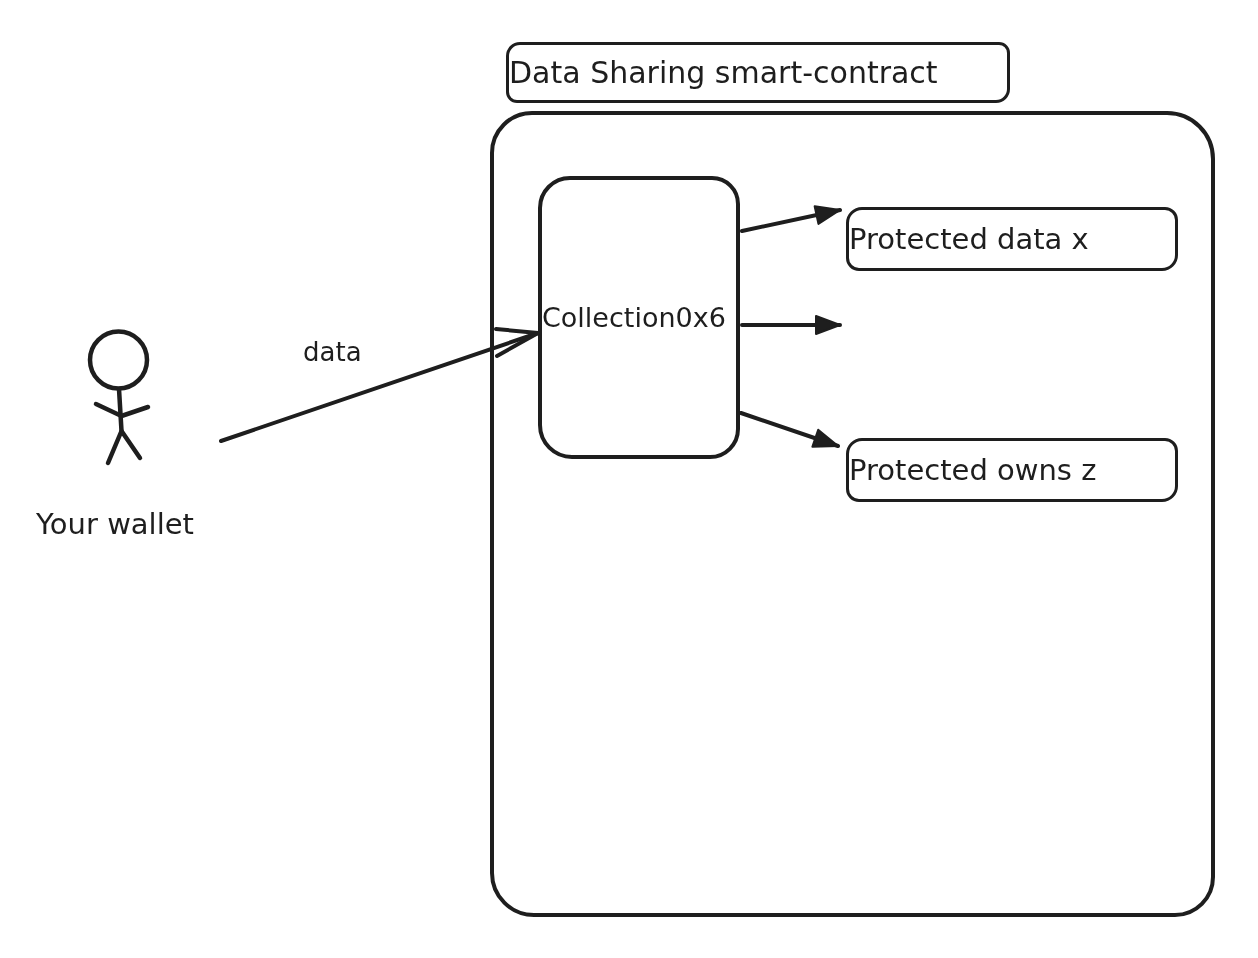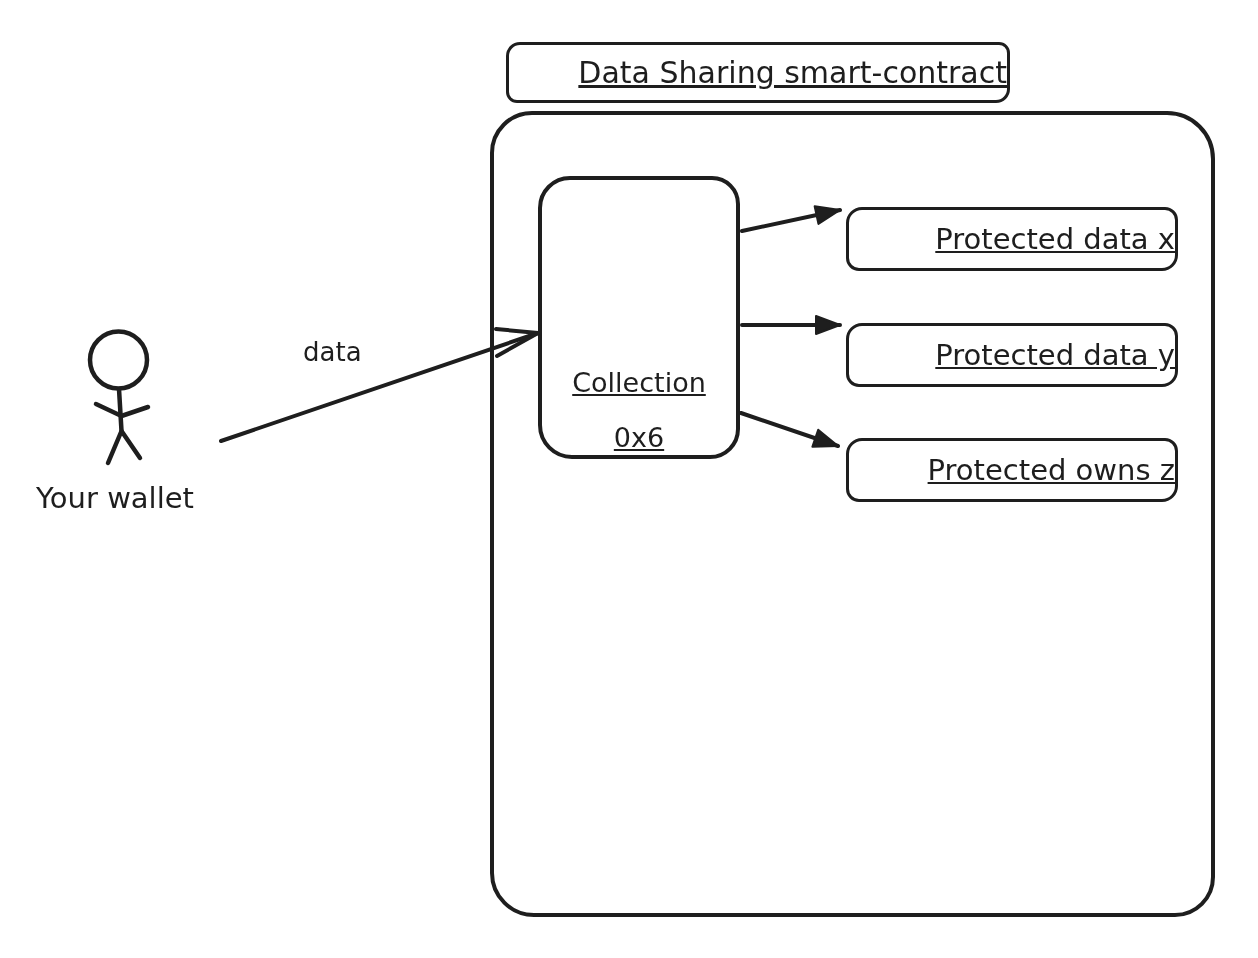--- a/index.html
+++ b/index.html
@@ -16,23 +16,22 @@
     font-family: "DejaVu Sans", "Liberation Sans", sans-serif;
     color: #1e1e1e;
   }
   .box {
     position: absolute;
     background: #ffffff;
     border: 3.5px solid #1e1e1e;
     box-sizing: border-box;
     display: flex;
     align-items: center;
-    justify-content: flex-end;
+    justify-content: flex-start;
     text-align: center;
-    text-decoration: underline;
   }
   .title-box {
     left: 506px; top: 42px;
     width: 504px; height: 61px;
     border-radius: 14px 11px 14px 11px;
     font-size: 30px;
     z-index: 3;
   }
   .container-box {
     left: 490px; top: 111px;
@@ -42,44 +41,43 @@
     z-index: 1;
     background: transparent;
   }
   .collection-box {
     left: 538px; top: 176px;
     width: 202px; height: 283px;
     border-width: 4px;
     border-radius: 32px 28px 30px 34px;
     font-size: 27px;
     line-height: 35px;
-    flex-direction: column;
+    flex-direction: row;
     z-index: 2;
-    gap: 20px;
   }
   .protected-box {
     left: 846px;
     width: 332px; height: 64px;
     border-radius: 16px 13px 16px 13px;
     font-size: 29px;
     z-index: 2;
     margin-top: 30px;
   }
   .protected-x { top: 177px; }
   .protected-y { top: 293px; }
   .protected-z { top: 408px; }
   .owns-label {
     position: absolute;
     left: 303px; top: 337px;
     font-size: 26px;
     z-index: 4;
   }
   .wallet-label {
     position: absolute;
-    left: 36px; top: 480px;
+    left: 36px; top: 506px;
     font-size: 29px;
     line-height: 37px;
     text-align: left;
     z-index: 2;
   }
   .links {
     position: absolute;
     left: 0; top: 0;
     width: 1258px; height: 958px;
     z-index: 5;
@@ -97,23 +95,20 @@
     <span>Data Sharing smart-contract</span>
   </div>
 
   <div class="box collection-box">
     <div>Collection</div>
     <div>0x6</div>
   </div>
 
   <div class="box protected-box protected-x">
     <span>Protected data x</span>
-  </div>
-  <div class="box protected-box protected-y">
-    <span>Protected data y</span>
   </div>
   <div class="box protected-box protected-z">
     <span>Protected owns z</span>
   </div>
 
   <div class="owns-label">data</div>
 
   <div class="wallet-label">
     <div>Your wallet</div>
   </div>

